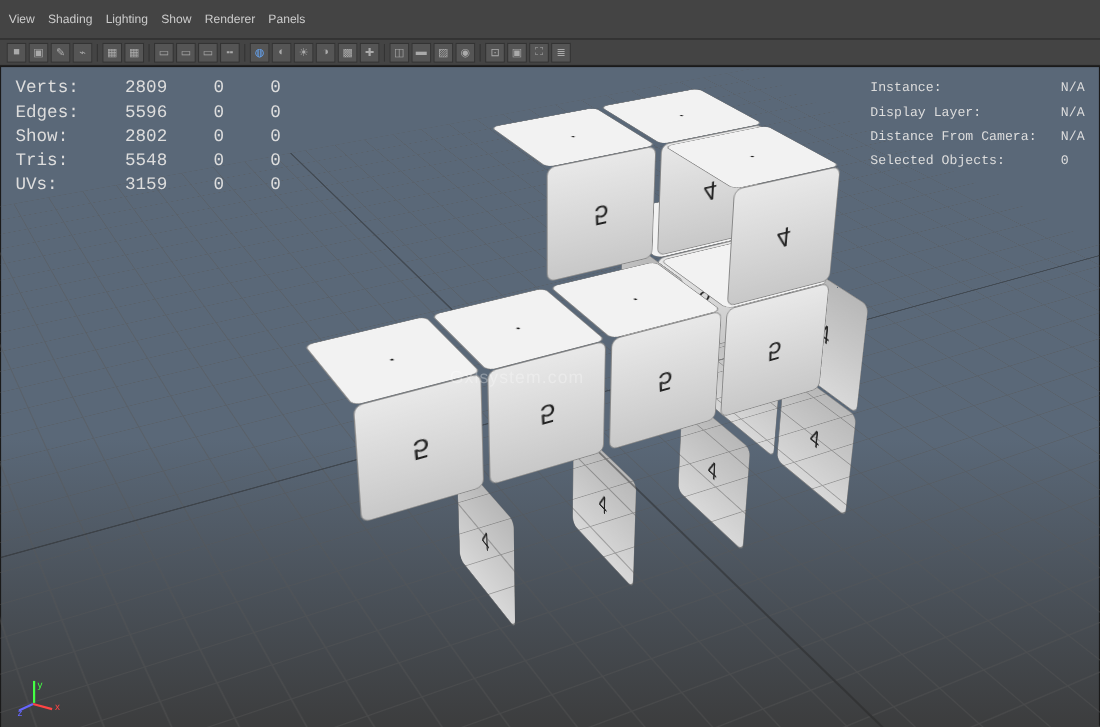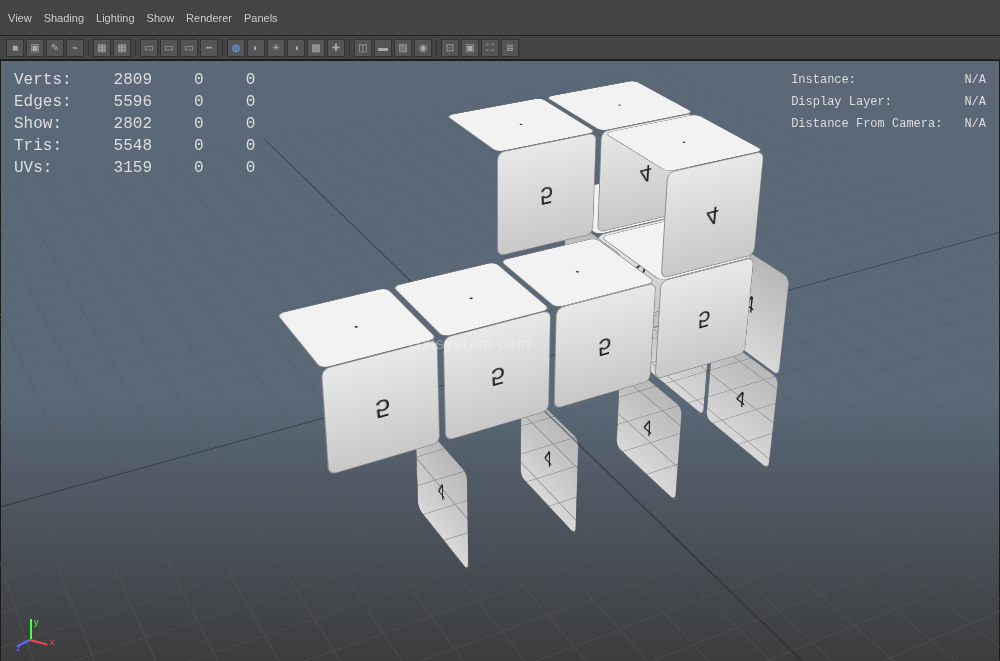--- a/index.html
+++ b/index.html
@@ -356,20 +356,24 @@
             <td>N/A</td>
           </tr>
       <tr>
             <td>Display Layer:</td>
             <td>N/A</td>
           </tr>
       <tr>
             <td>Distance From Camera:</td>
             <td>N/A</td>
           </tr>
+      <tr>
+            <td>Selected Objects:</td>
+            <td>0</td>
+          </tr>
     </tbody>
       </table>
   </div>
 
   <div class="camera-label">persp</div>
 
   <div class="axis-gizmo">
     <div class="axis-y"></div>
     <div class="axis-y-label">y</div>
     <div class="axis-x"></div>

